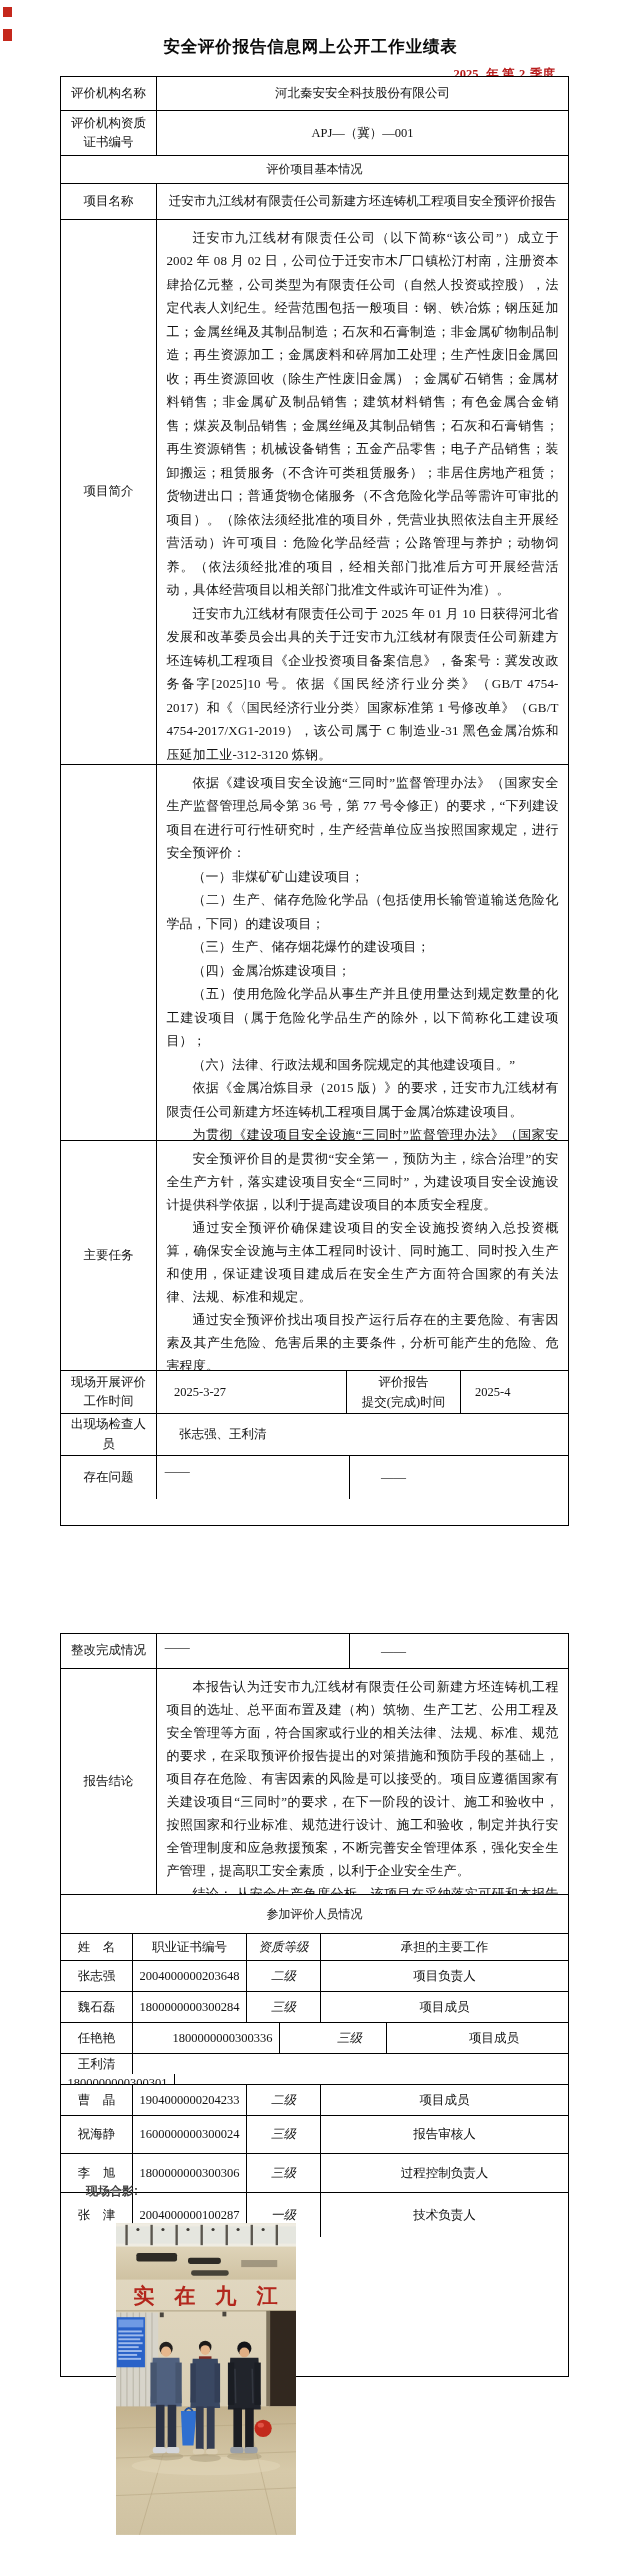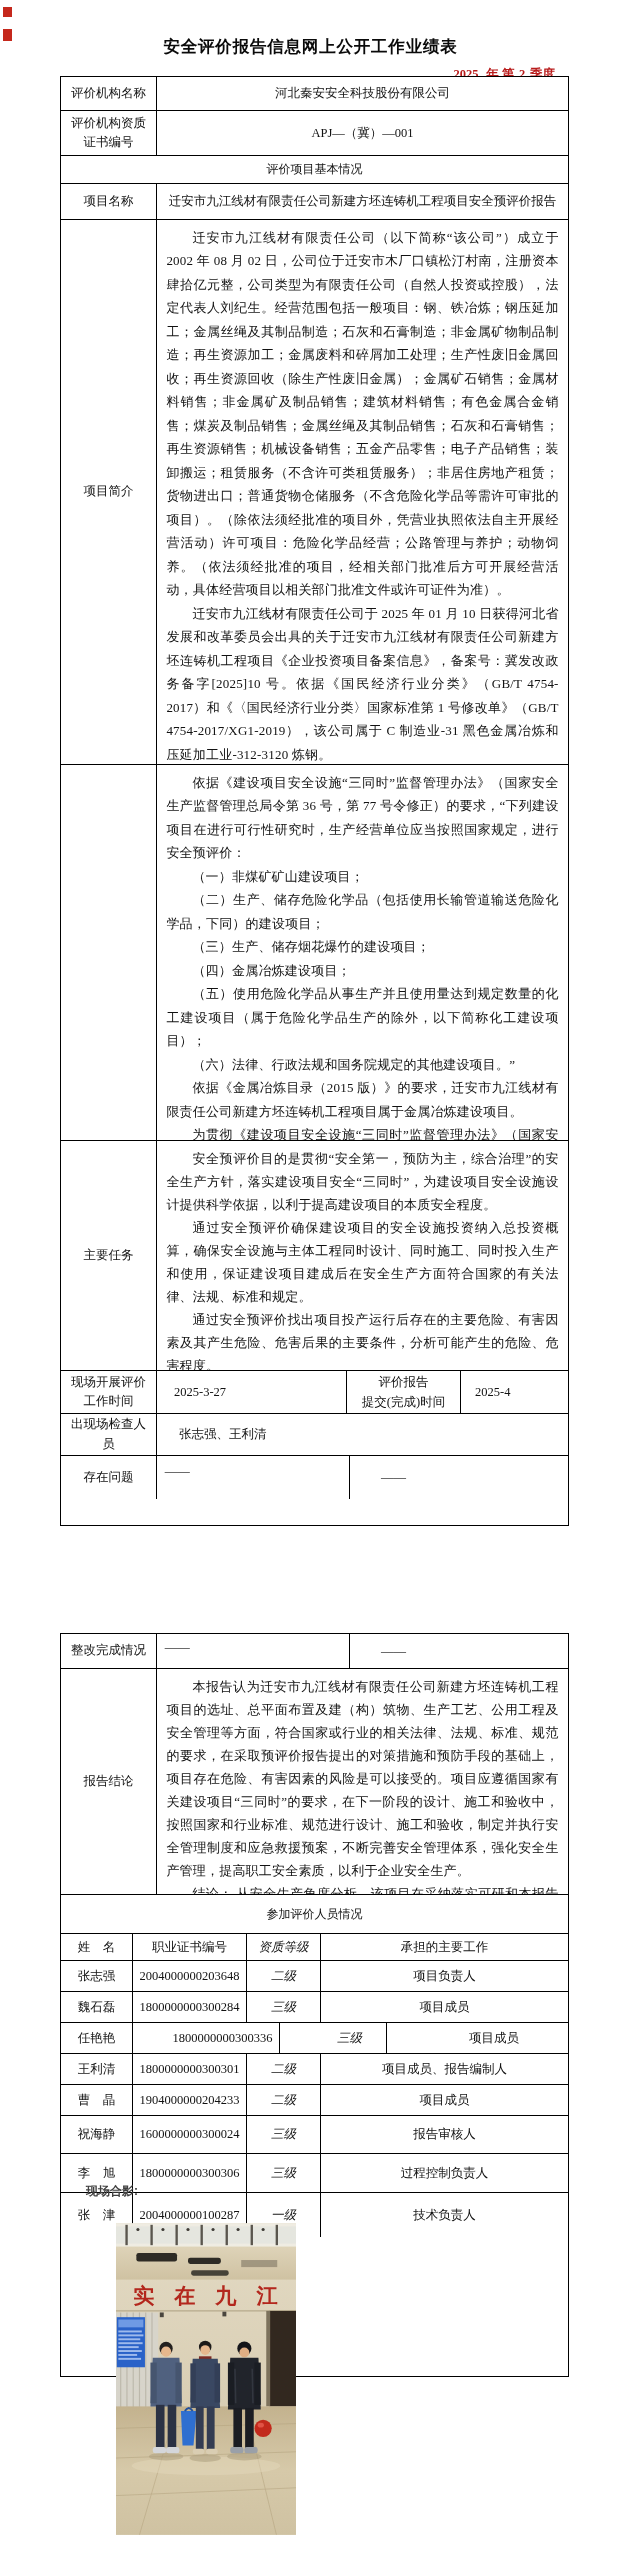--- a/index.html
+++ b/index.html
@@ -169,21 +169,21 @@
       <div class="cell pcell pc br">1800000000300284</div>
       <div class="cell pcell pl br">三级</div>
       <div class="cell pcell" style="flex:1;">项目成员</div>
     </div>
     <div class="row" style="height:31px;gap:33px;">
       <div class="cell pcell pn br">任艳艳</div>
       <div class="cell pcell pc br">1800000000300336</div>
       <div class="cell pcell pl br">三级</div>
       <div class="cell pcell" style="flex:1;">项目成员</div>
     </div>
-    <div class="row" style="height:31px;">
+    <div class="row" style="height:31px;flex-direction:column;">
       <div class="cell pcell pn br">王利清</div>
       <div class="cell pcell pc br">1800000000300301</div>
       <div class="cell pcell pl br">二级</div>
       <div class="cell pcell" style="flex:1;">项目成员、报告编制人</div>
     </div>
     <div class="row" style="height:31px;">
       <div class="cell pcell pn br">曹　晶</div>
       <div class="cell pcell pc br">1904000000204233</div>
       <div class="cell pcell pl br">二级</div>
       <div class="cell pcell" style="flex:1;">项目成员</div>

